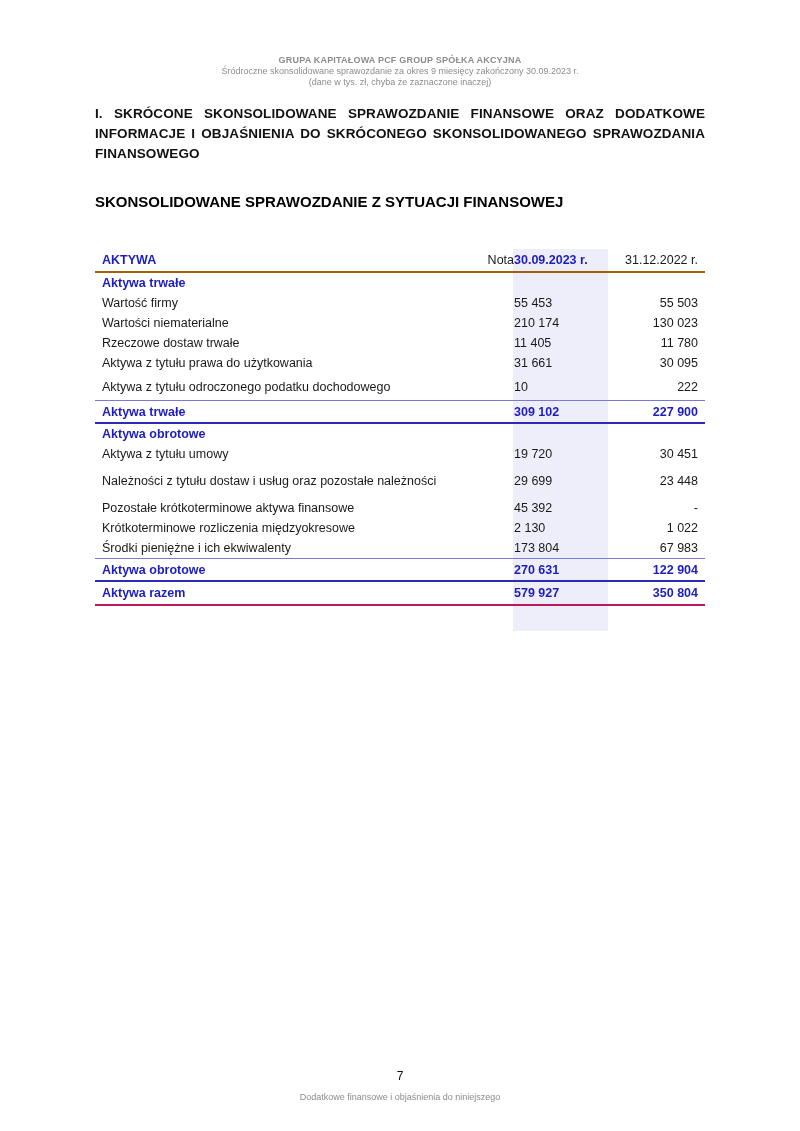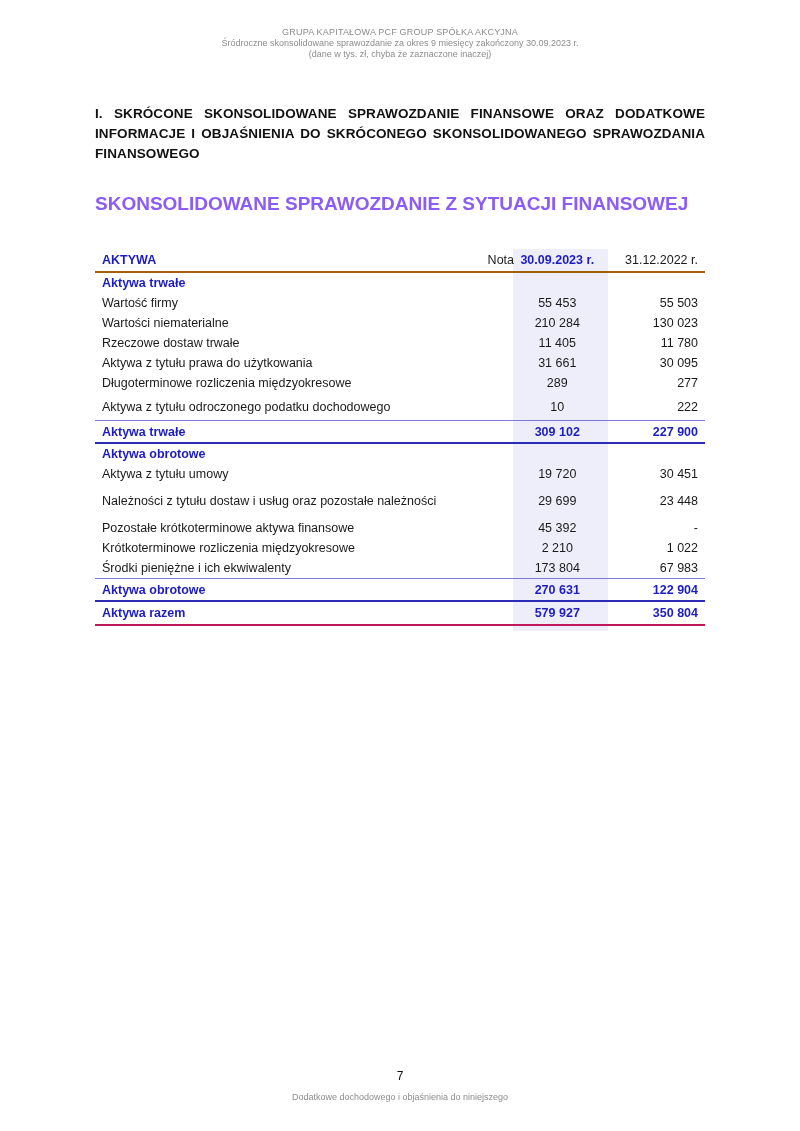--- a/index.html
+++ b/index.html
@@ -1,28 +1,28 @@
 <!DOCTYPE html>
 <html><head>
 <meta charset="utf-8">
 <style>
   html, body { margin: 0; padding: 0; background: #ffffff; }
   body { width: 800px; height: 1131px; position: relative; overflow: hidden;
          font-family: "Liberation Sans", "DejaVu Sans", sans-serif; color: #1a1a1a; }
   .hdr { position: absolute; top: 27px; left: 0; width: 800px; text-align: center; color: #8c8c8c; font-size: 9px; line-height: 11px; }
-  .hdr .company { font-weight: normal; letter-spacing: 0.2px; }
+  .hdr .company { font-weight: bold; letter-spacing: 0.2px; margin-top: 28px; }
   .main-title { position: absolute; top: 104px; left: 95px; width: 610px; font-size: 13.5px; font-weight: bold; line-height: 20px; text-align: justify; text-align-last: left; color: #111; letter-spacing: 0.1px; }
-  .sub-title { position: absolute; top: 193px; left: 95px; font-size: 19px; font-weight: bold; color: #8b5cf6; }
+  .sub-title { position: absolute; top: 193px; left: 95px; font-size: 15px; font-weight: bold; color: #000000; }
   .tbl-wrap { position: absolute; top: 249px; left: 95px; width: 610px; }
   .shade { position: absolute; top: 0; left: 418px; width: 95px; height: 382px; background: #eeeefa; z-index: 0; }
   table { position: relative; z-index: 1; width: 610px; border-collapse: collapse; font-size: 12.5px; }
   td { padding: 0; height: 20px; vertical-align: middle; }
   td.lbl { padding-left: 7px; width: 340px; }
   td.nota { width: 78px; text-align: right; }
-  td.c1 { width: 95px; text-align: center; padding-right: 8px; box-sizing: border-box; margin-top: 7px; }
+  td.c1 { width: 95px; text-align: left; padding-right: 8px; box-sizing: border-box; margin-top: 7px; }
   td.c2 { width: 97px; text-align: right; padding-right: 7px; box-sizing: border-box; }
   tr.head td { height: 22px; }
   tr.head td.lbl { color: #1d1dbf; font-weight: bold; }
   tr.head td.c1 { color: #1d1dbf; font-weight: bold; }
   tr.head { border-bottom: 2px solid #a16207; }
   tr.section td.lbl { color: #1d1dbf; font-weight: bold; }
   tr.total td { color: #1d1dbf; font-weight: bold; height: 21px; }
   tr.total { border-top: 1px solid #7a7ad6; }
   tr.total.t2 { border-bottom: 2px solid #2b2bb8; }
   tr.grand td { color: #1d1dbf; font-weight: bold; height: 22px; }
@@ -62,40 +62,34 @@
     </tr>
     <tr>
       <td class="lbl">Wartość firmy</td>
       <td class="nota"></td>
       <td class="c1">55 453</td>
       <td class="c2">55 503</td>
     </tr>
     <tr>
       <td class="lbl">Wartości niematerialne</td>
       <td class="nota"></td>
-      <td class="c1">210 284</td>
+      <td class="c1">210 174</td>
       <td class="c2">130 023</td>
     </tr>
     <tr>
       <td class="lbl">Rzeczowe dostaw trwałe</td>
       <td class="nota"></td>
       <td class="c1">11 405</td>
       <td class="c2">11 780</td>
     </tr>
     <tr>
       <td class="lbl">Aktywa z tytułu prawa do użytkowania</td>
       <td class="nota"></td>
       <td class="c1">31 661</td>
       <td class="c2">30 095</td>
-    </tr>
-    <tr>
-      <td class="lbl">Długoterminowe rozliczenia międzyokresowe</td>
-      <td class="nota"></td>
-      <td class="c1">289</td>
-      <td class="c2">277</td>
     </tr>
     <tr class="tall">
       <td class="lbl">Aktywa z tytułu odroczonego podatku dochodowego</td>
       <td class="nota"></td>
       <td class="c1">10</td>
       <td class="c2">222</td>
     </tr>
     <tr class="total t2">
       <td class="lbl">Aktywa trwałe</td>
       <td class="nota"></td>
@@ -122,21 +116,21 @@
     </tr>
     <tr>
       <td class="lbl">Pozostałe krótkoterminowe aktywa finansowe</td>
       <td class="nota"></td>
       <td class="c1">45 392</td>
       <td class="c2">-</td>
     </tr>
     <tr>
       <td class="lbl">Krótkoterminowe rozliczenia międzyokresowe</td>
       <td class="nota"></td>
-      <td class="c1">2 210</td>
+      <td class="c1">2 130</td>
       <td class="c2">1 022</td>
     </tr>
     <tr>
       <td class="lbl">Środki pieniężne i ich ekwiwalenty</td>
       <td class="nota"></td>
       <td class="c1">173 804</td>
       <td class="c2">67 983</td>
     </tr>
     <tr class="total t2">
       <td class="lbl">Aktywa obrotowe</td>
@@ -149,14 +143,14 @@
       <td class="nota"></td>
       <td class="c1">579 927</td>
       <td class="c2">350 804</td>
     </tr>
   </tbody>
     </table>
 </div>
 
 <div class="page-no">7</div>
 <div class="footer">
-  <div>Dodatkowe dochodowego i objaśnienia do niniejszego</div>
+  <div>Dodatkowe finansowe i objaśnienia do niniejszego</div>
 </div>
 
 </body></html>

